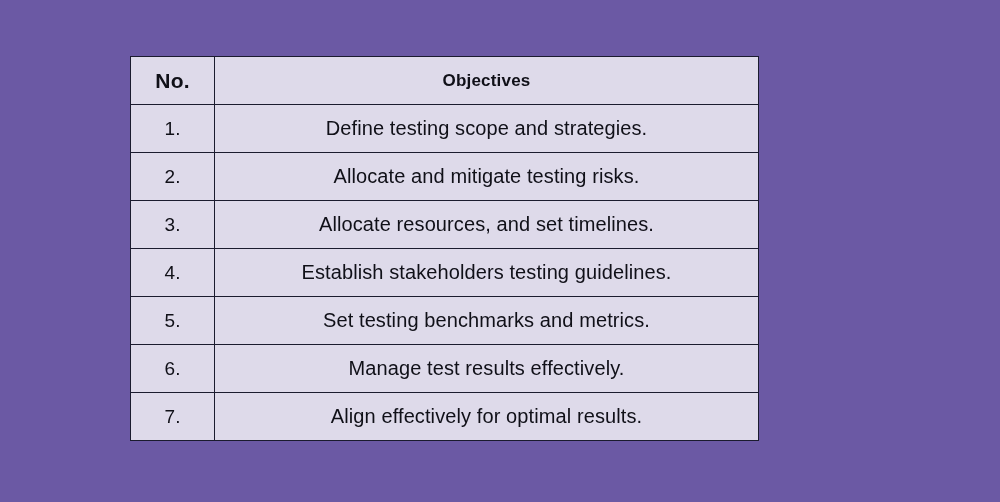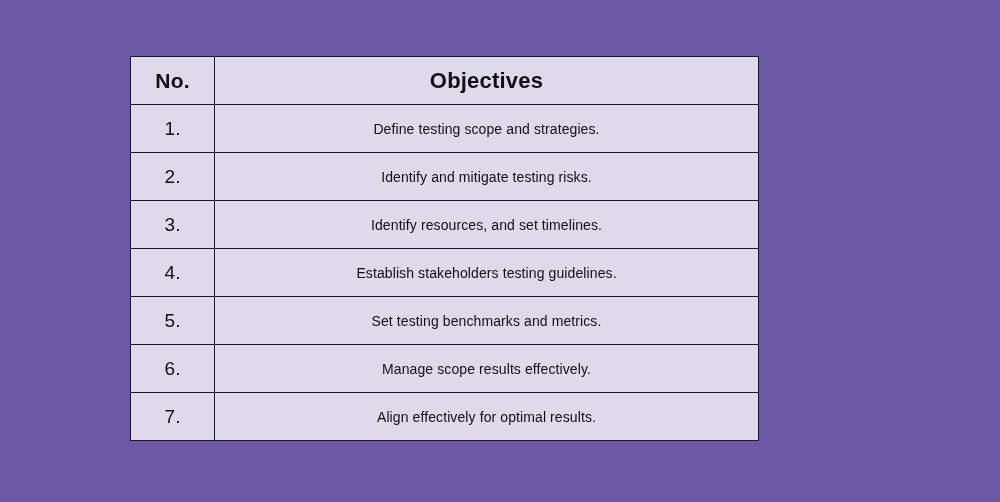--- a/index.html
+++ b/index.html
@@ -50,32 +50,32 @@
     color: #101018;
   }
 
   table.objectives-table th.header-no {
     font-size: 21px;
     font-weight: bold;
     letter-spacing: 0.2px;
   }
 
   table.objectives-table th.header-obj {
-    font-size: 22px;
+    font-size: 17px;
     font-weight: bold;
     letter-spacing: 0.2px;
   }
 
   table.objectives-table td.cell-no {
     font-size: 19px;
     font-weight: 400;
   }
 
   table.objectives-table td.cell-obj {
-    font-size: 14px;
+    font-size: 20px;
     font-weight: 400;
     letter-spacing: 0.1px;
   }
 </style>
 </head>
 <body>
 
 <div class="page">
   <div class="table-wrap">
     <table class="objectives-table">
@@ -89,37 +89,37 @@
           <th class="header-obj">Objectives</th>
         </tr>
       </thead>
       <tbody>
         <tr>
           <td class="cell-no">1.</td>
           <td class="cell-obj">Define testing scope and strategies.</td>
         </tr>
         <tr>
           <td class="cell-no">2.</td>
-          <td class="cell-obj">Identify and mitigate testing risks.</td>
+          <td class="cell-obj">Allocate and mitigate testing risks.</td>
         </tr>
         <tr>
           <td class="cell-no">3.</td>
-          <td class="cell-obj">Identify resources, and set timelines.</td>
+          <td class="cell-obj">Allocate resources, and set timelines.</td>
         </tr>
         <tr>
           <td class="cell-no">4.</td>
           <td class="cell-obj">Establish stakeholders testing guidelines.</td>
         </tr>
         <tr>
           <td class="cell-no">5.</td>
           <td class="cell-obj">Set testing benchmarks and metrics.</td>
         </tr>
         <tr>
           <td class="cell-no">6.</td>
-          <td class="cell-obj">Manage scope results effectively.</td>
+          <td class="cell-obj">Manage test results effectively.</td>
         </tr>
         <tr>
           <td class="cell-no">7.</td>
           <td class="cell-obj">Align effectively for optimal results.</td>
         </tr>
       </tbody>
     </table>
   </div>
 </div>
 

